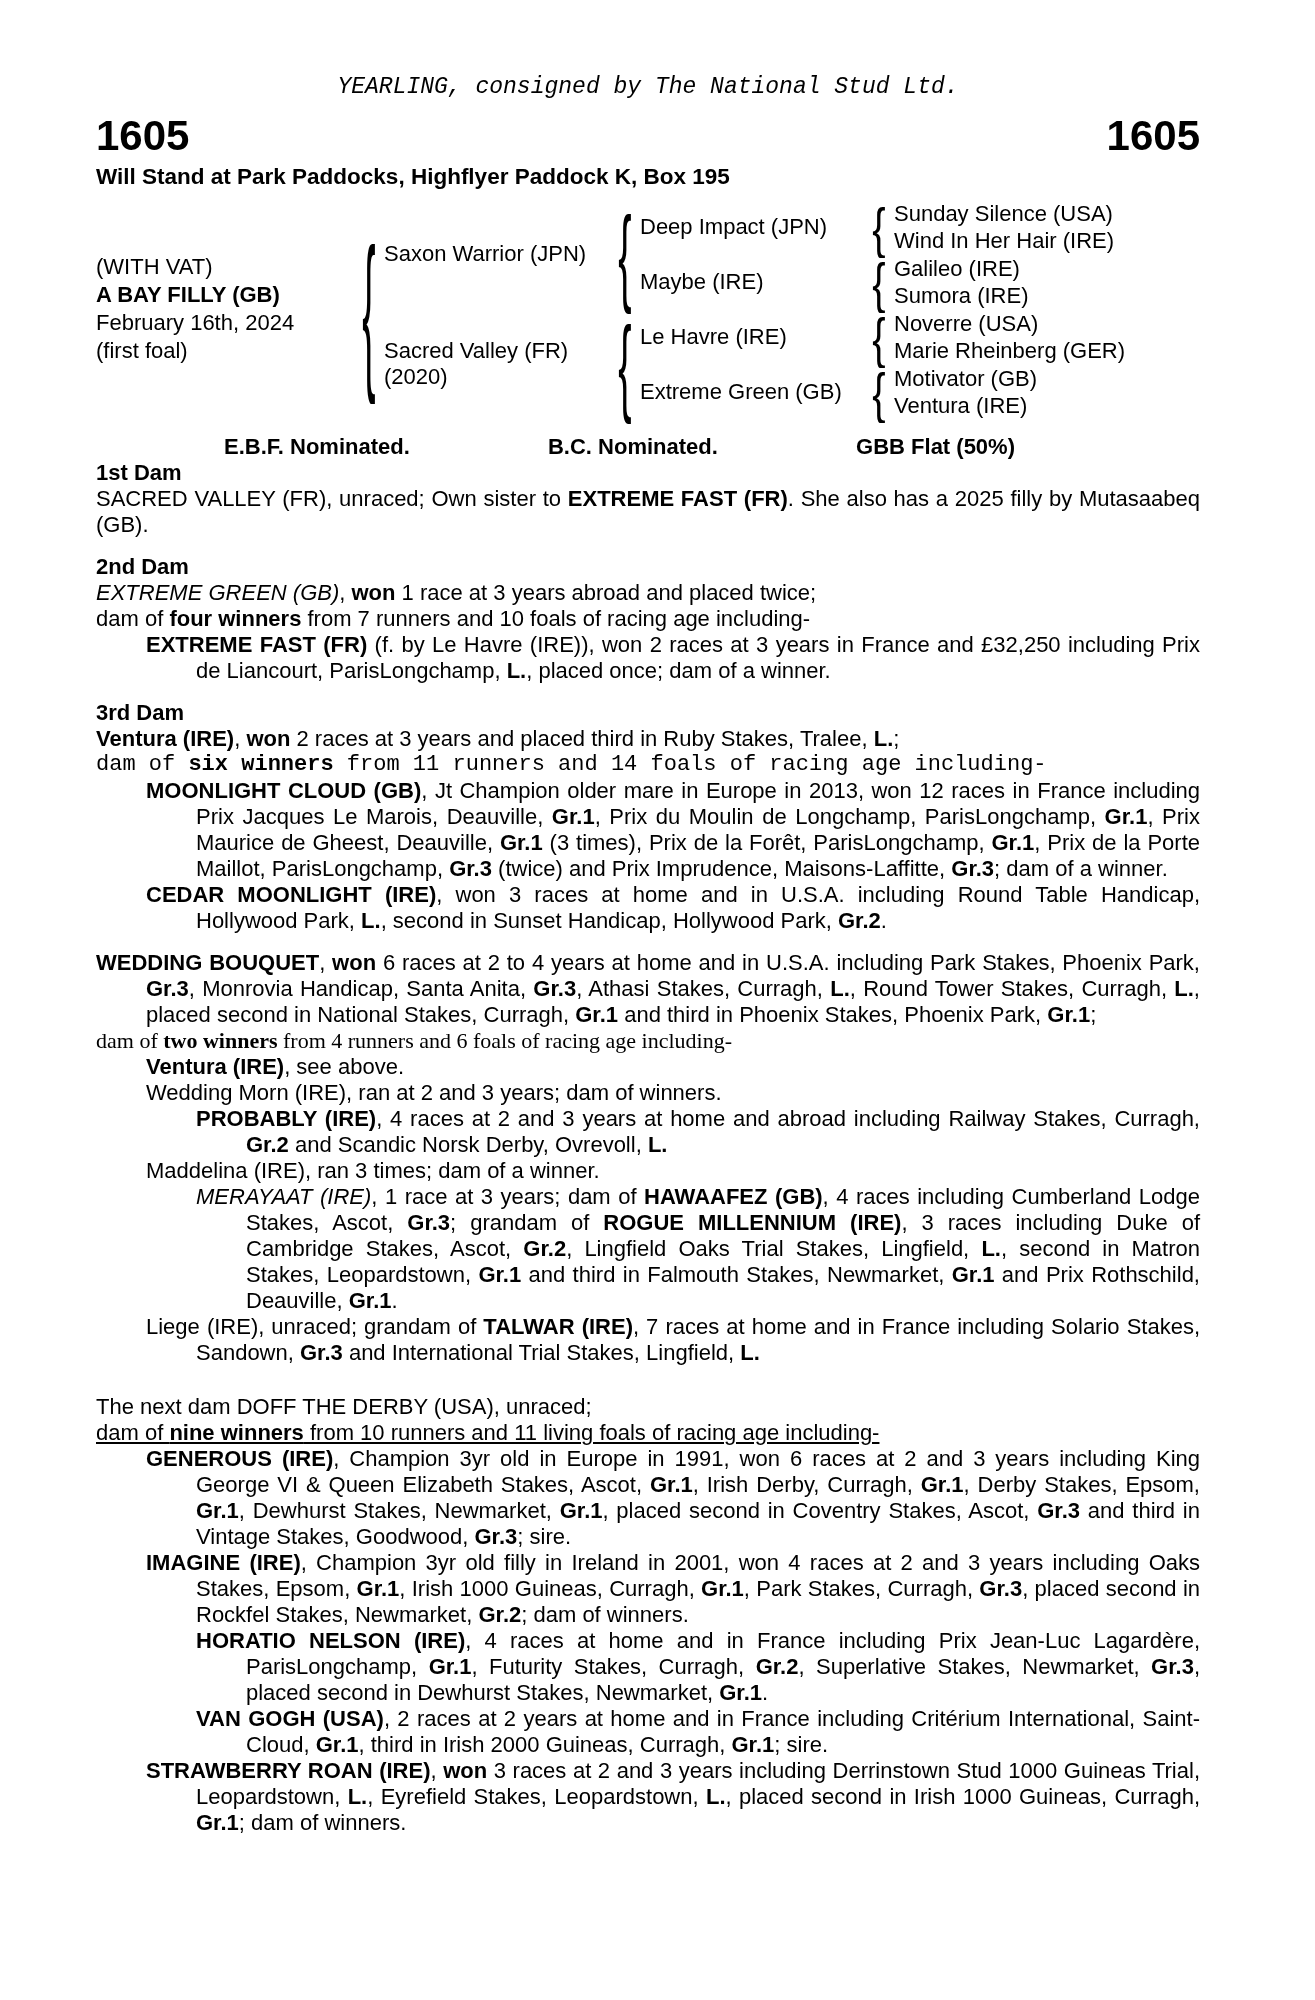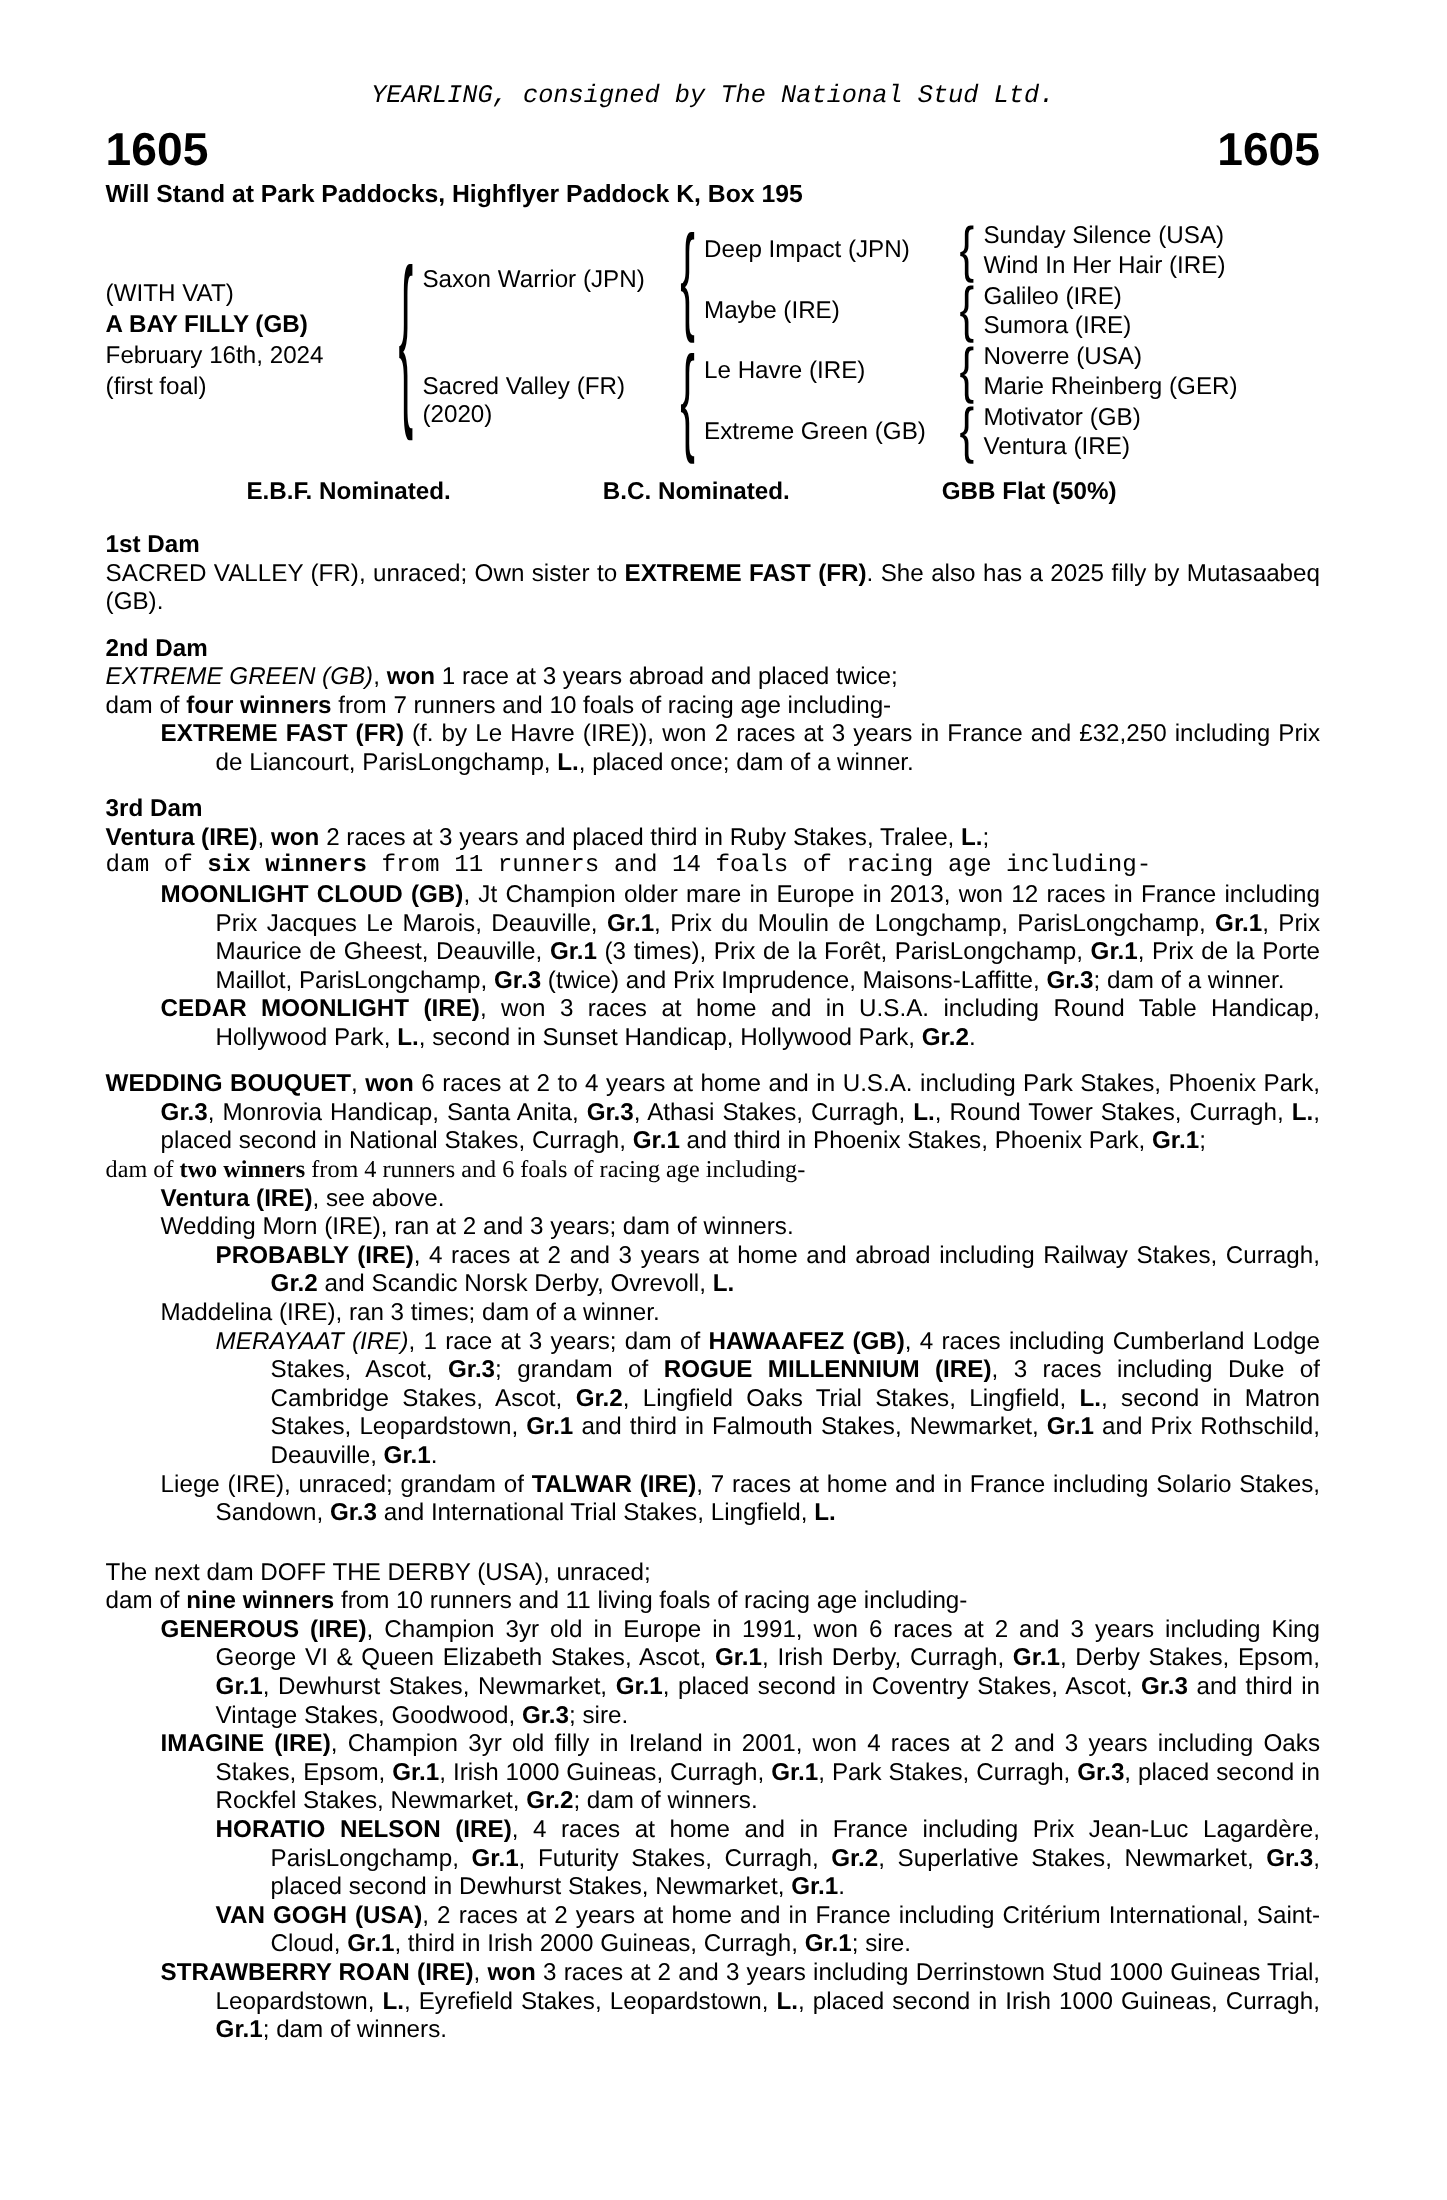--- a/index.html
+++ b/index.html
@@ -31,21 +31,21 @@
   .g1 { display: flex; align-items: center; height: 110px; }
   .g1name { width: 226px; white-space: nowrap; }
   .g2col { }
   .g2 { display: flex; align-items: center; height: 55px; }
   .g2name { width: 224px; white-space: nowrap; }
   .g3col { width: 272px; }
   .g3col div { height: 27px; line-height: 27px; white-space: nowrap; }
 
   .noms { display: flex; justify-content: space-between; font-weight: bold; margin: 14px 185px 0 128px; }
 
-  .catalog-body { margin-top: 22px; }
+  .catalog-body { margin-top: 0; }
   .dam-heading { font-weight: bold; }
   .para { text-align: justify; }
   .para .b { font-weight: bold; }
   .para .i { font-style: italic; }
   .gap { height: 16px; }
   .gap.lg { height: 28px; }
 </style>
 </head>
 <body>
 
@@ -162,21 +162,21 @@
       <p class="para" style="padding-left: 50px; text-indent: -50px;"><span class="b">WEDDING BOUQUET</span><span>, </span><span class="b">won</span><span> 6 races at 2 to 4 years at home and in U.S.A. including Park Stakes, Phoenix Park, </span><span class="b">Gr.3</span><span>, Monrovia Handicap, Santa Anita, </span><span class="b">Gr.3</span><span>, Athasi Stakes, Curragh, </span><span class="b">L.</span><span>, Round Tower Stakes, Curragh, </span><span class="b">L.</span><span>, placed second in National Stakes, Curragh, </span><span class="b">Gr.1</span><span> and third in Phoenix Stakes, Phoenix Park, </span><span class="b">Gr.1</span><span>;</span></p>
       <p class="para" style="padding-left: 0px; text-indent: 0px; font-family: Liberation Serif, serif;"><span>dam of </span><span class="b">two winners</span><span> from 4 runners and 6 foals of racing age including-</span></p>
       <p class="para" style="padding-left: 50px; text-indent: 0px;"><span class="b">Ventura (IRE)</span><span>, see above.</span></p>
       <p class="para" style="padding-left: 100px; text-indent: -50px;"><span>Wedding Morn (IRE), ran at 2 and 3 years; dam of winners.</span></p>
       <p class="para" style="padding-left: 150px; text-indent: -50px;"><span class="b">PROBABLY (IRE)</span><span>, 4 races at 2 and 3 years at home and abroad including Railway Stakes, Curragh, </span><span class="b">Gr.2</span><span> and Scandic Norsk Derby, Ovrevoll, </span><span class="b">L.</span></p>
       <p class="para" style="padding-left: 100px; text-indent: -50px;"><span>Maddelina (IRE), ran 3 times; dam of a winner.</span></p>
       <p class="para" style="padding-left: 150px; text-indent: -50px;"><span class="i">MERAYAAT (IRE)</span><span>, 1 race at 3 years; dam of </span><span class="b">HAWAAFEZ (GB)</span><span>, 4 races including Cumberland Lodge Stakes, Ascot, </span><span class="b">Gr.3</span><span>; grandam of </span><span class="b">ROGUE MILLENNIUM (IRE)</span><span>, 3 races including Duke of Cambridge Stakes, Ascot, </span><span class="b">Gr.2</span><span>, Lingfield Oaks Trial Stakes, Lingfield, </span><span class="b">L.</span><span>, second in Matron Stakes, Leopardstown, </span><span class="b">Gr.1</span><span> and third in Falmouth Stakes, Newmarket, </span><span class="b">Gr.1</span><span> and Prix Rothschild, Deauville, </span><span class="b">Gr.1</span><span>.</span></p>
       <p class="para" style="padding-left: 100px; text-indent: -50px;"><span>Liege (IRE), unraced; grandam of </span><span class="b">TALWAR (IRE)</span><span>, 7 races at home and in France including Solario Stakes, Sandown, </span><span class="b">Gr.3</span><span> and International Trial Stakes, Lingfield, </span><span class="b">L.</span></p>
       <div class="gap lg"></div>
       <p class="para" style="padding-left: 0px; text-indent: 0px;"><span>The next dam DOFF THE DERBY (USA), unraced;</span></p>
-      <p class="para" style="padding-left: 0px; text-indent: 0px;"><span>dam of </span><span class="b">nine winners</span><span> from 10 runners and 11 living foals of racing age including-</span></p>
+      <p class="para" style="padding-left: 0px; text-indent: 0px; text-decoration: underline;"><span>dam of </span><span class="b">nine winners</span><span> from 10 runners and 11 living foals of racing age including-</span></p>
       <p class="para" style="padding-left: 100px; text-indent: -50px;"><span class="b">GENEROUS (IRE)</span><span>, Champion 3yr old in Europe in 1991, won 6 races at 2 and 3 years including King George VI &amp; Queen Elizabeth Stakes, Ascot, </span><span class="b">Gr.1</span><span>, Irish Derby, Curragh, </span><span class="b">Gr.1</span><span>, Derby Stakes, Epsom, </span><span class="b">Gr.1</span><span>, Dewhurst Stakes, Newmarket, </span><span class="b">Gr.1</span><span>, placed second in Coventry Stakes, Ascot, </span><span class="b">Gr.3</span><span> and third in Vintage Stakes, Goodwood, </span><span class="b">Gr.3</span><span>; sire.</span></p>
       <p class="para" style="padding-left: 100px; text-indent: -50px;"><span class="b">IMAGINE (IRE)</span><span>, Champion 3yr old filly in Ireland in 2001, won 4 races at 2 and 3 years including Oaks Stakes, Epsom, </span><span class="b">Gr.1</span><span>, Irish 1000 Guineas, Curragh, </span><span class="b">Gr.1</span><span>, Park Stakes, Curragh, </span><span class="b">Gr.3</span><span>, placed second in Rockfel Stakes, Newmarket, </span><span class="b">Gr.2</span><span>; dam of winners.</span></p>
       <p class="para" style="padding-left: 150px; text-indent: -50px;"><span class="b">HORATIO NELSON (IRE)</span><span>, 4 races at home and in France including Prix Jean-Luc Lagardère, ParisLongchamp, </span><span class="b">Gr.1</span><span>, Futurity Stakes, Curragh, </span><span class="b">Gr.2</span><span>, Superlative Stakes, Newmarket, </span><span class="b">Gr.3</span><span>, placed second in Dewhurst Stakes, Newmarket, </span><span class="b">Gr.1</span><span>.</span></p>
       <p class="para" style="padding-left: 150px; text-indent: -50px;"><span class="b">VAN GOGH (USA)</span><span>, 2 races at 2 years at home and in France including Critérium International, Saint-Cloud, </span><span class="b">Gr.1</span><span>, third in Irish 2000 Guineas, Curragh, </span><span class="b">Gr.1</span><span>; sire.</span></p>
       <p class="para" style="padding-left: 100px; text-indent: -50px;"><span class="b">STRAWBERRY ROAN (IRE)</span><span>, </span><span class="b">won</span><span> 3 races at 2 and 3 years including Derrinstown Stud 1000 Guineas Trial, Leopardstown, </span><span class="b">L.</span><span>, Eyrefield Stakes, Leopardstown, </span><span class="b">L.</span><span>, placed second in Irish 1000 Guineas, Curragh, </span><span class="b">Gr.1</span><span>; dam of winners.</span></p>
     </div>
 
 </div>
 
 </body></html>

